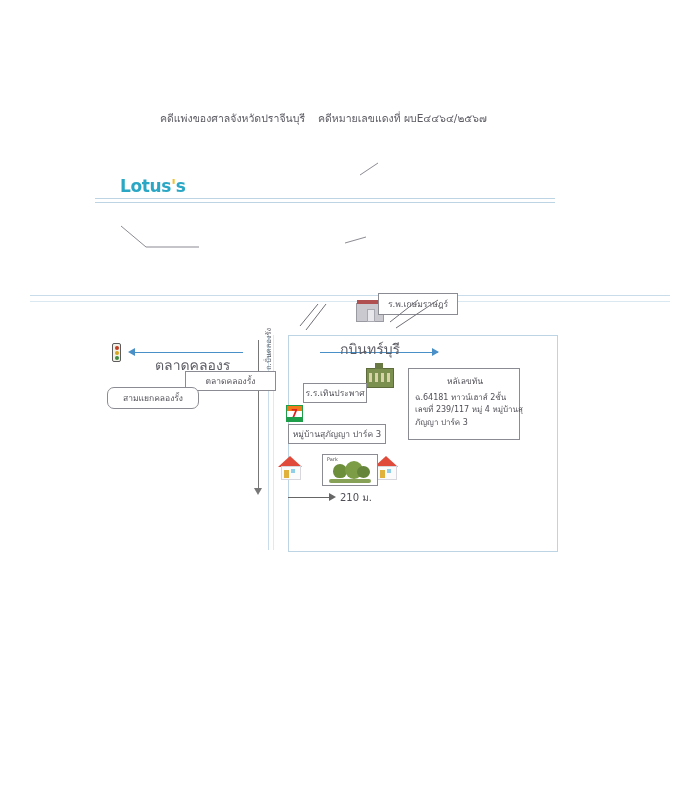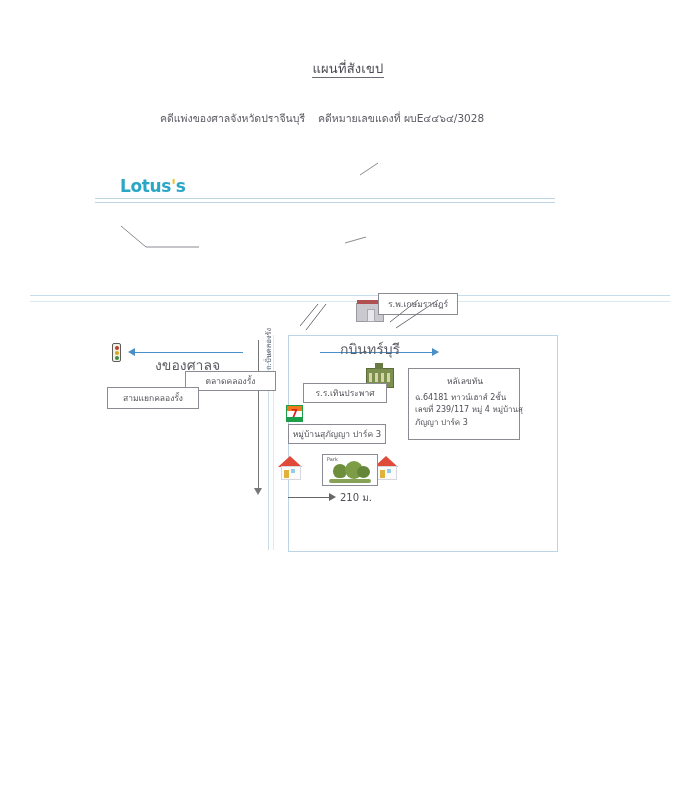--- a/index.html
+++ b/index.html
@@ -48,24 +48,24 @@
   .road-v2{position:absolute;left:273px;top:195px;width:0;height:215px;border-left:1px solid #dde9f3;}
   .vline{position:absolute;left:258px;top:200px;width:0;height:150px;border-left:1px solid #777;}
   .vline-head{position:absolute;left:254px;top:348px;width:0;height:0;border-left:4px solid transparent;border-right:4px solid transparent;border-top:7px solid #777;}
   .lbl-vert{position:absolute;left:262px;top:230px;font-size:7.5px;color:#5c5c64;white-space:nowrap;
       transform:rotate(-90deg);transform-origin:left top;}
 
   
   .bx{position:absolute;border:1px solid #8b8b93;background:#fff;font-size:8.5px;color:#4f4f57;
       display:flex;align-items:center;justify-content:center;text-align:center;box-sizing:border-box;}
   .bx-market{left:185px;top:231px;width:91px;height:20px;font-family:Liberation Serif, serif;}
-  .bx-junction{left:107px;top:247px;width:92px;height:22px;}
+  .bx-junction{left:107px;top:247px;width:92px;height:22px;border-radius:7px;}
 
   .bx-hospital{left:378px;top:153px;width:80px;height:22px;}
-  .bx-school{left:303px;top:243px;width:84px;height:20px;}
+  .bx-school{left:303px;top:243px;width:64px;height:20px;}
   .bx-village{left:288px;top:284px;width:98px;height:20px;}
 
   .bx-info{left:408px;top:228px;width:112px;height:72px;display:block;padding:5px 4px 0 6px;text-align:center;}
   .bx-info .ttl{font-size:8.5px;margin-bottom:4px;}
   .bx-info .ln{font-size:8px;text-align:left;line-height:1.55;white-space:nowrap;}
 
   
   .plot{position:absolute;left:288px;top:195px;width:268px;height:215px;border:1px solid #bcd4e4;border-top:1px solid #bcd4e4;}
 
   
@@ -107,27 +107,24 @@
   .dist-head{position:absolute;left:329px;top:353px;width:0;height:0;border-top:4px solid transparent;border-bottom:4px solid transparent;border-left:7px solid #666;}
   .dist-lbl{position:absolute;left:340px;top:350px;font-size:10px;color:#4f4f57;white-space:nowrap;}
 
   svg.leaders{position:absolute;left:0;top:0;width:696px;height:800px;pointer-events:none;}
 </style>
 </head>
 <body>
 
 <div class="page">
 
-  <div class="title">
-    <span>แผนที่สังเขป</span>
-  </div>
 
   <div class="subline">
     <div class="sub-left">คดีแพ่งของศาลจังหวัดปราจีนบุรี</div>
-    <div class="sub-right">คดีหมายเลขแดงที่  ผบE๔๔๖๔/3028</div>
+    <div class="sub-right">คดีหมายเลขแดงที่  ผบE๔๔๖๔/๒๕๖๗</div>
   </div>
 
   <div class="map">
 
     <div class="logo"><span>Lotus</span><i>'</i><span>s</span></div>
 
     <div class="road-h roadh1"></div>
     <div class="road-h roadh2"></div>
     <div class="road-h roadh3"></div>
     <div class="road-h roadh4"></div>
@@ -135,21 +132,21 @@
     <div class="road-v"></div>
     <div class="road-v2"></div>
     <div class="vline"></div>
     <div class="vline-head"></div>
     <div class="lbl-vert">ถ.ปั่นคลองรัง</div>
 
     <div class="plot"></div>
 
     <div class="arrow-line al-left"></div>
     <div class="arrow-head ah-left"></div>
-    <div class="lbl-road lbl-left">งของศาลจ</div>
+    <div class="lbl-road lbl-left">ตลาดคลองร</div>
 
     <div class="arrow-line al-right"></div>
     <div class="arrow-head ah-right"></div>
     <div class="lbl-road lbl-right">กบินทร์บุรี</div>
 
     <div class="tl">
       <b class="r"></b>
       <b class="y"></b>
       <b class="g"></b>
     </div>

